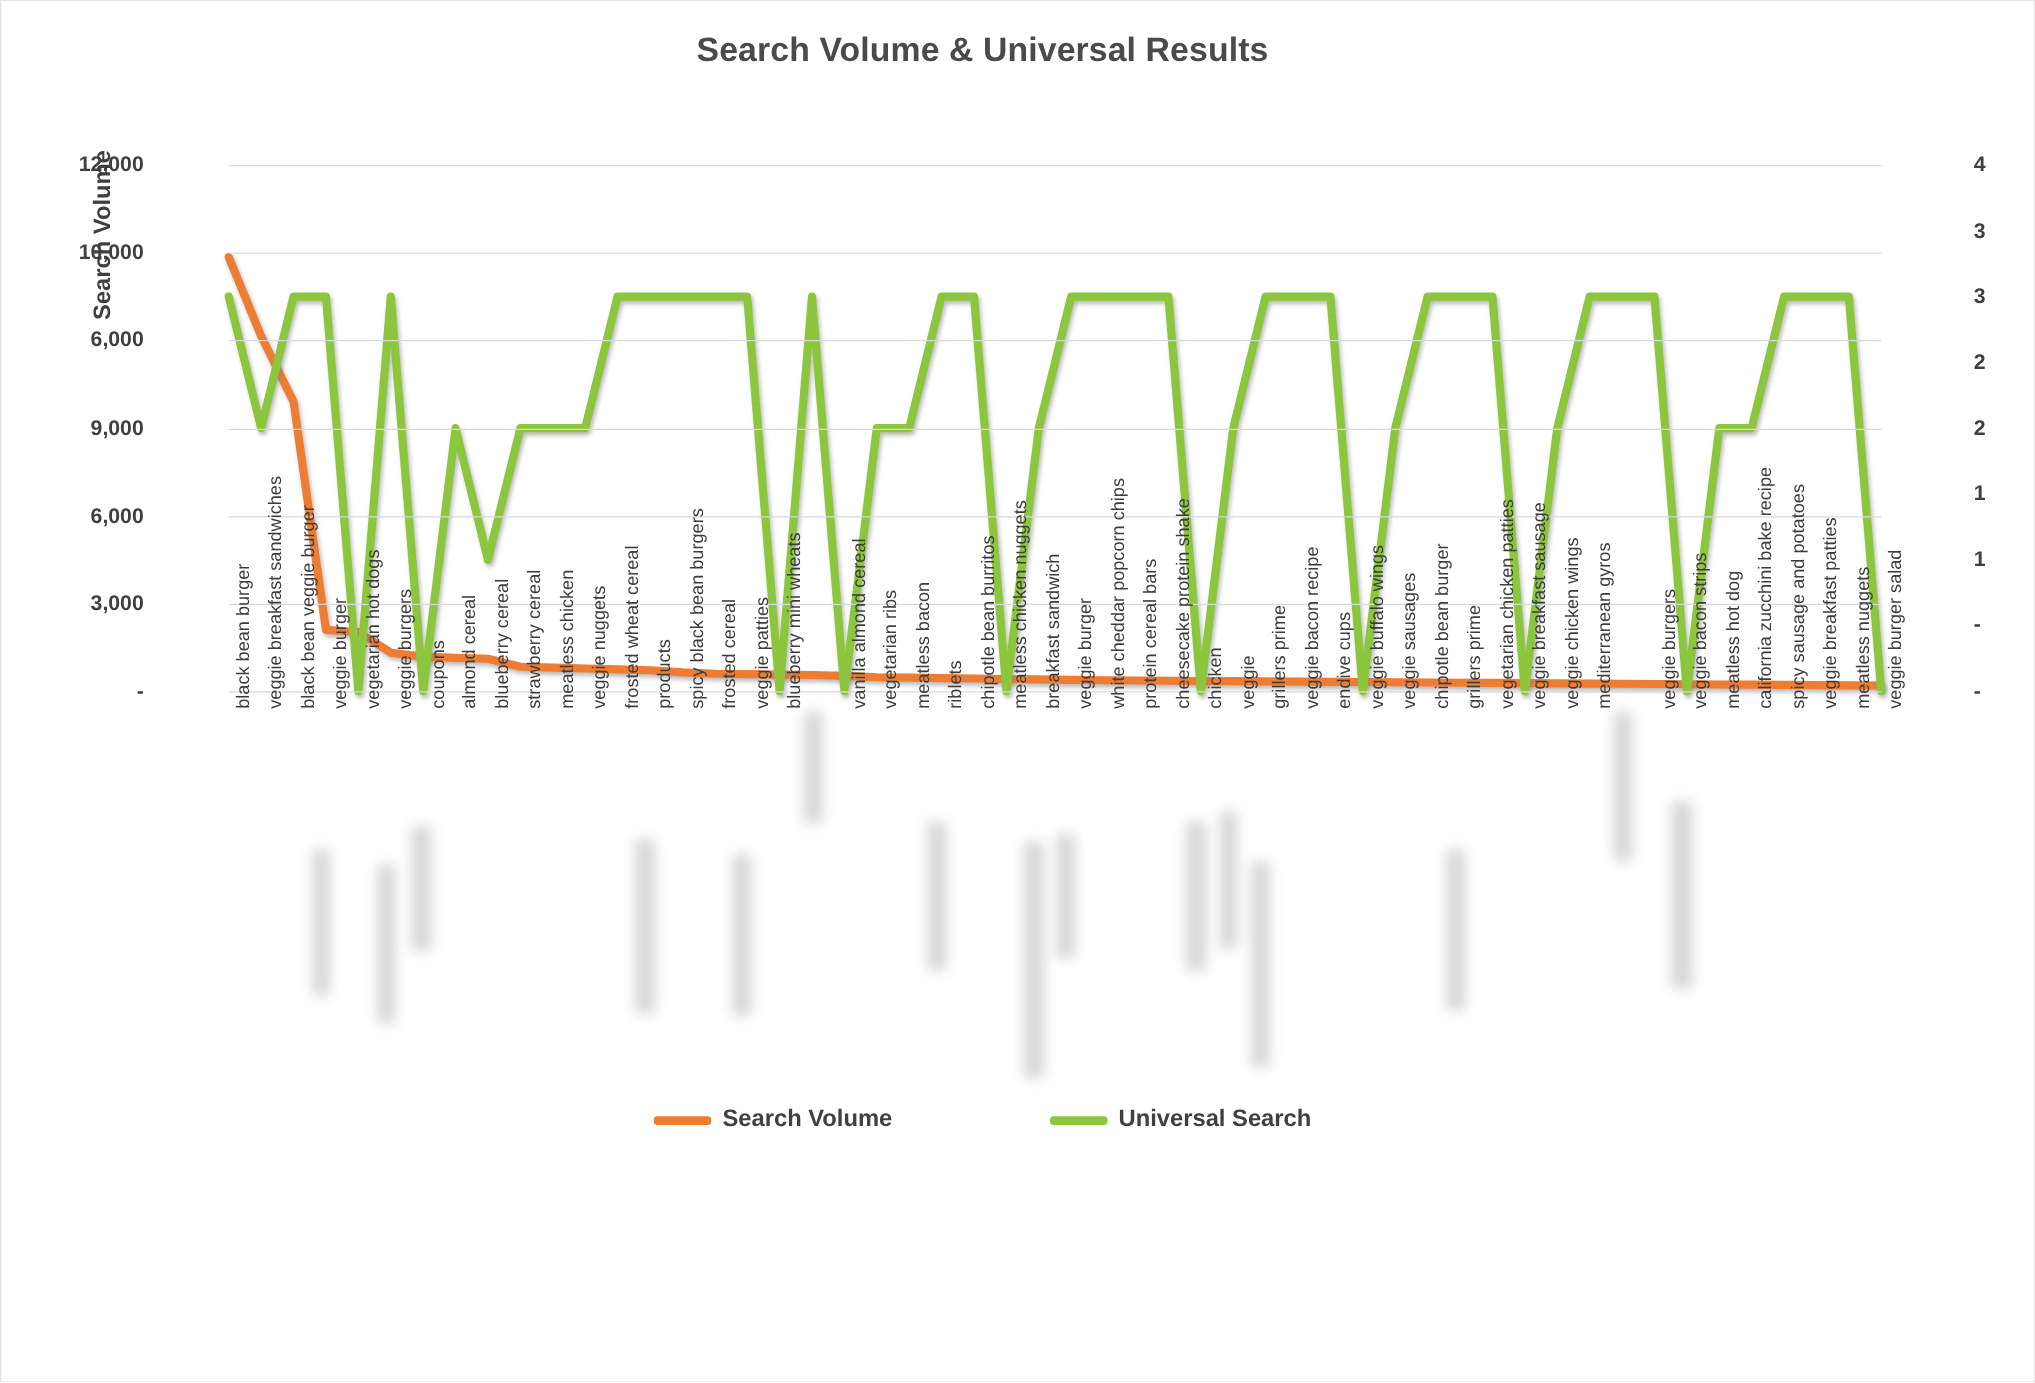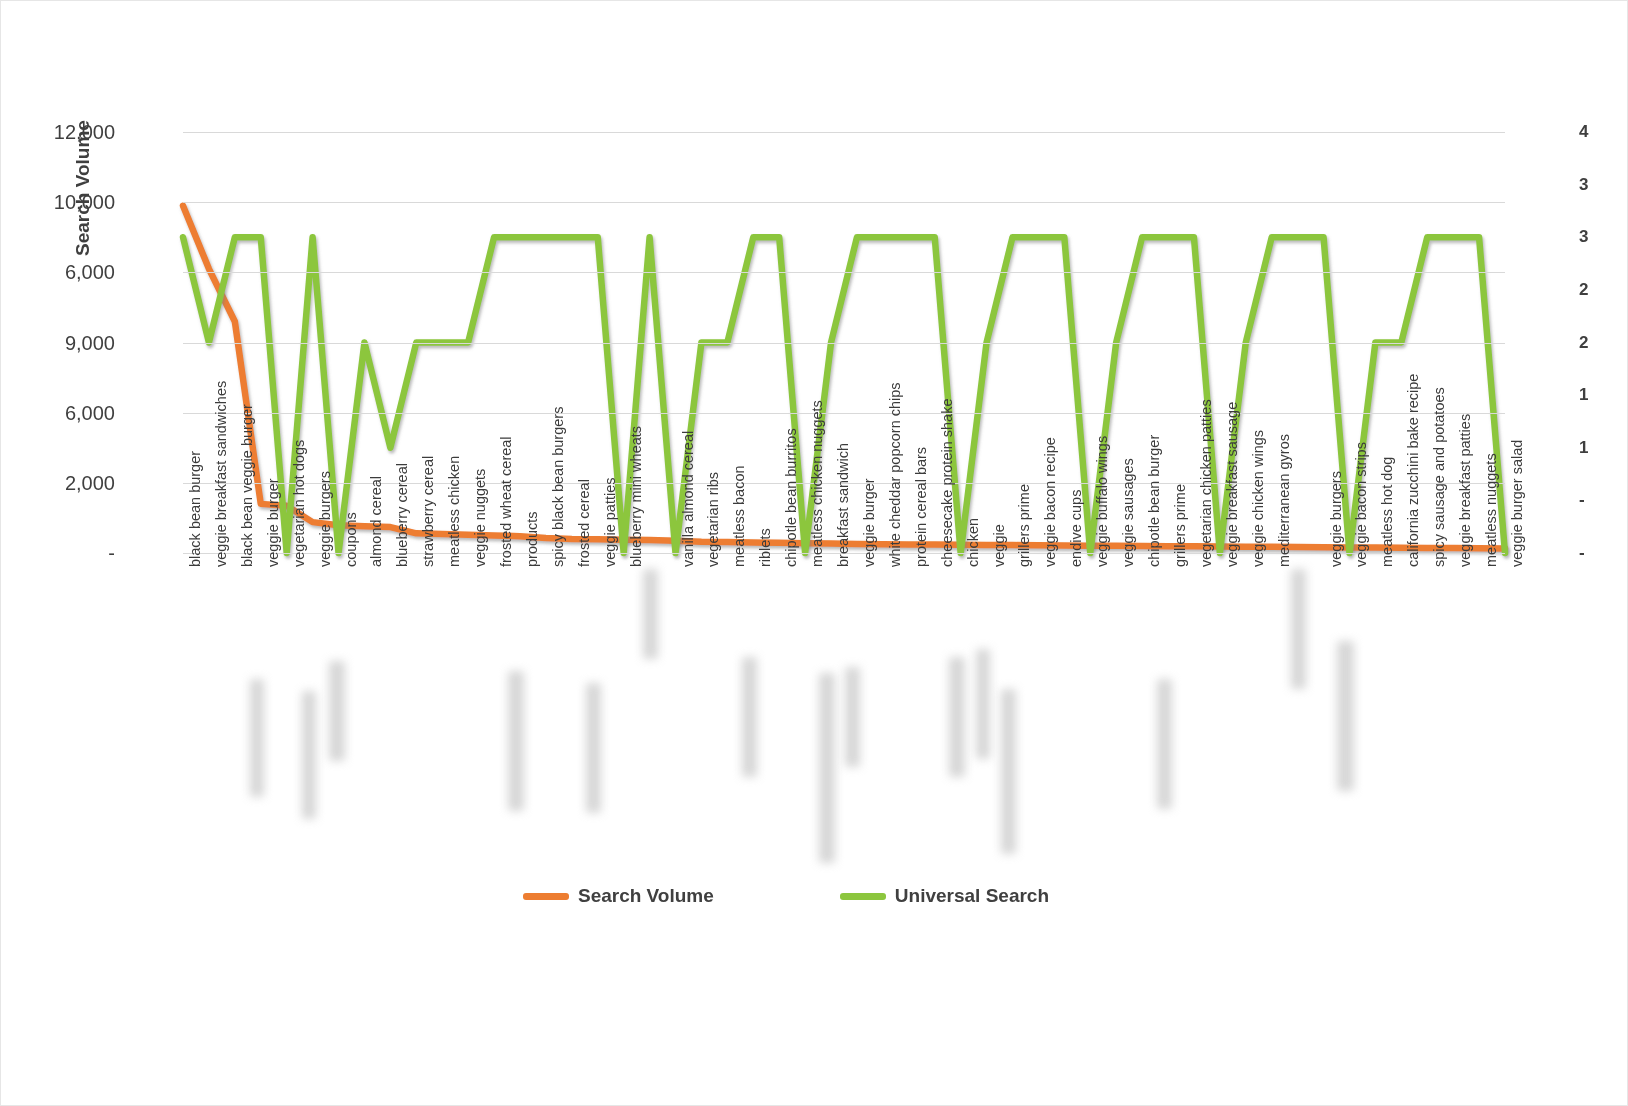--- a/index.html
+++ b/index.html
@@ -29,21 +29,21 @@
     left:182px;top:131px;
     width:1322px;height:421px;
   }
   .gridline{
     position:absolute;left:0;width:100%;height:1px;
     background:#d9d9d9;
   }
   .tick-left{
     position:absolute;right:1512px;
     width:96px;text-align:right;
-    font-size:20px;font-weight:normal;color:#3f3f3f;
+    font-size:17px;font-weight:bold;color:#3f3f3f;
     transform:translateY(-50%);
   }
   .tick-right{
     position:absolute;left:1578px;
     width:40px;text-align:left;
     font-size:17px;font-weight:bold;color:#3f3f3f;
     transform:translateY(-50%);
   }
   #ylabel-wrap{position:absolute;left:82px;top:255px;height:0;width:0;}
   #ylabel-wrap span{
@@ -82,20 +82,21 @@
   }
   .legend-item{display:flex;align-items:center;gap:9px;}
   .legend-swatch{display:block;width:46px;height:7px;border-radius:3px;}
   .legend-text{font-size:19px;font-weight:bold;color:#404040;}
 </style>
 </head>
 <body>
 
 <div id="chart-frame">
 
+  <div id="chart-title">Search Volume &amp; Universal Results</div>
 
   <div id="ylabel-wrap">
     <span>Search Volume</span>
   </div>
 
   <div id="plot">
     <svg id="series" width="1322" height="421">
         <defs>
           <filter id="sh" x="-10%" y="-10%" width="130%" height="130%">
             <feDropShadow dx="1.5" dy="2.5" stdDeviation="1.6" flood-color="#808080" flood-opacity="0.55"></feDropShadow>
@@ -105,21 +106,21 @@
         <polyline points="0.00,105.25 25.92,210.50 51.84,105.25 77.76,105.25 103.69,421.00 129.61,105.25 155.53,421.00 181.45,210.50 207.37,315.75 233.29,210.50 259.22,210.50 285.14,210.50 311.06,105.25 336.98,105.25 362.90,105.25 388.82,105.25 414.75,105.25 440.67,421.00 466.59,105.25 492.51,421.00 518.43,210.50 544.35,210.50 570.27,105.25 596.20,105.25 622.12,421.00 648.04,210.50 673.96,105.25 699.88,105.25 725.80,105.25 751.73,105.25 777.65,421.00 803.57,210.50 829.49,105.25 855.41,105.25 881.33,105.25 907.25,421.00 933.18,210.50 959.10,105.25 985.02,105.25 1010.94,105.25 1036.86,421.00 1062.78,210.50 1088.71,105.25 1114.63,105.25 1140.55,105.25 1166.47,421.00 1192.39,210.50 1218.31,210.50 1244.24,105.25 1270.16,105.25 1296.08,105.25 1322.00,421.00" fill="none" stroke="#8CC63E" stroke-width="6.5" stroke-linejoin="round" stroke-linecap="round" filter="url(#sh)"></polyline>
       </svg>
   </div>
 
   <div id="ticks-left">
       <div class="tick-left" style="top: 131px;">12,000</div>
       <div class="tick-left" style="top: 201.167px;">10,000</div>
       <div class="tick-left" style="top: 271.333px;">6,000</div>
       <div class="tick-left" style="top: 341.5px;">9,000</div>
       <div class="tick-left" style="top: 411.667px;">6,000</div>
-      <div class="tick-left" style="top: 481.833px;">2,000</div>
+      <div class="tick-left" style="top: 481.833px;">3,000</div>
       <div class="tick-left" style="top: 552px;">-</div>
     </div>
   <div id="ticks-right">
       <div class="tick-right" style="top: 131px;">4</div>
       <div class="tick-right" style="top: 183.625px;">3</div>
       <div class="tick-right" style="top: 236.25px;">3</div>
       <div class="tick-right" style="top: 288.875px;">2</div>
       <div class="tick-right" style="top: 341.5px;">2</div>
       <div class="tick-right" style="top: 394.125px;">1</div>
       <div class="tick-right" style="top: 446.75px;">1</div>

